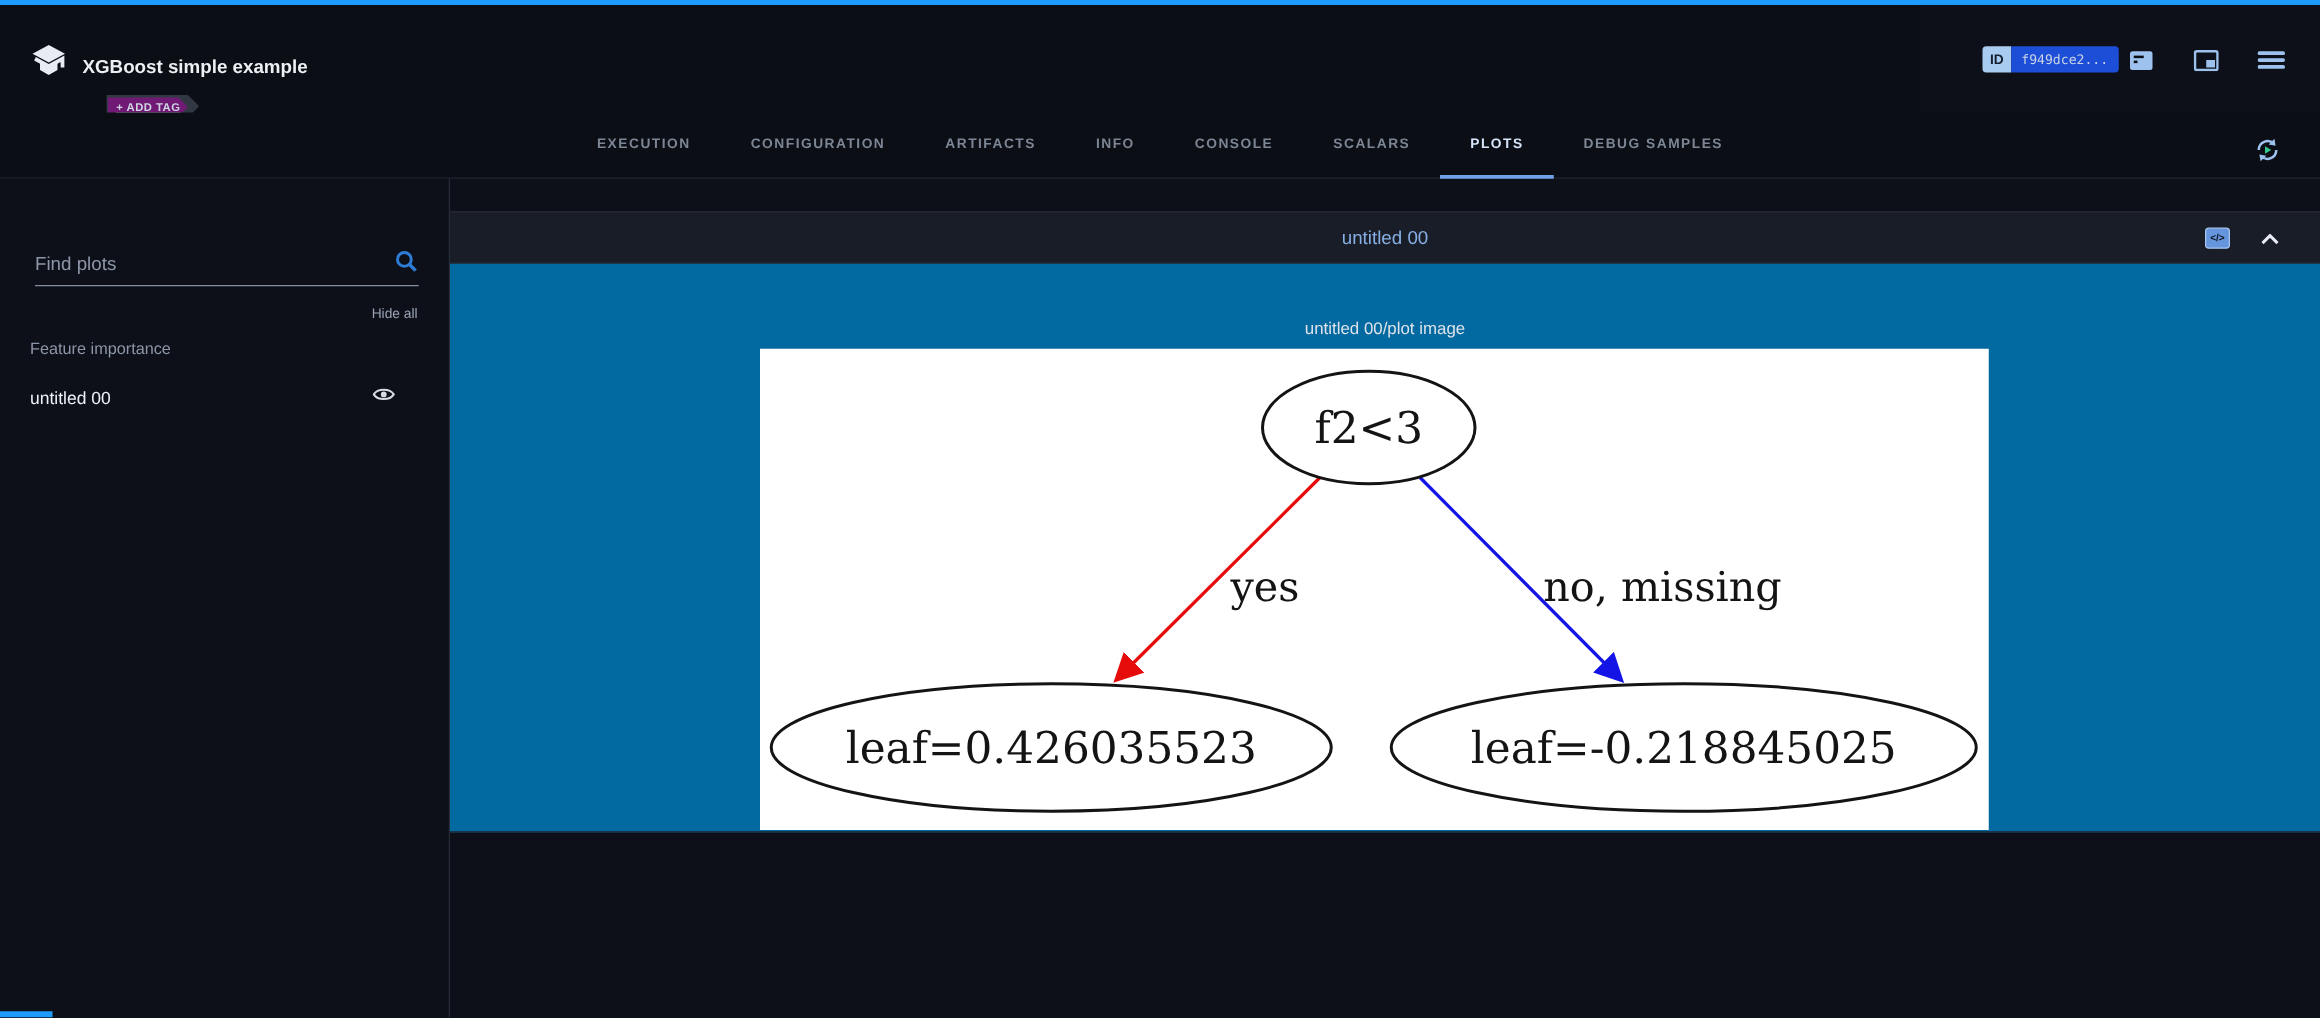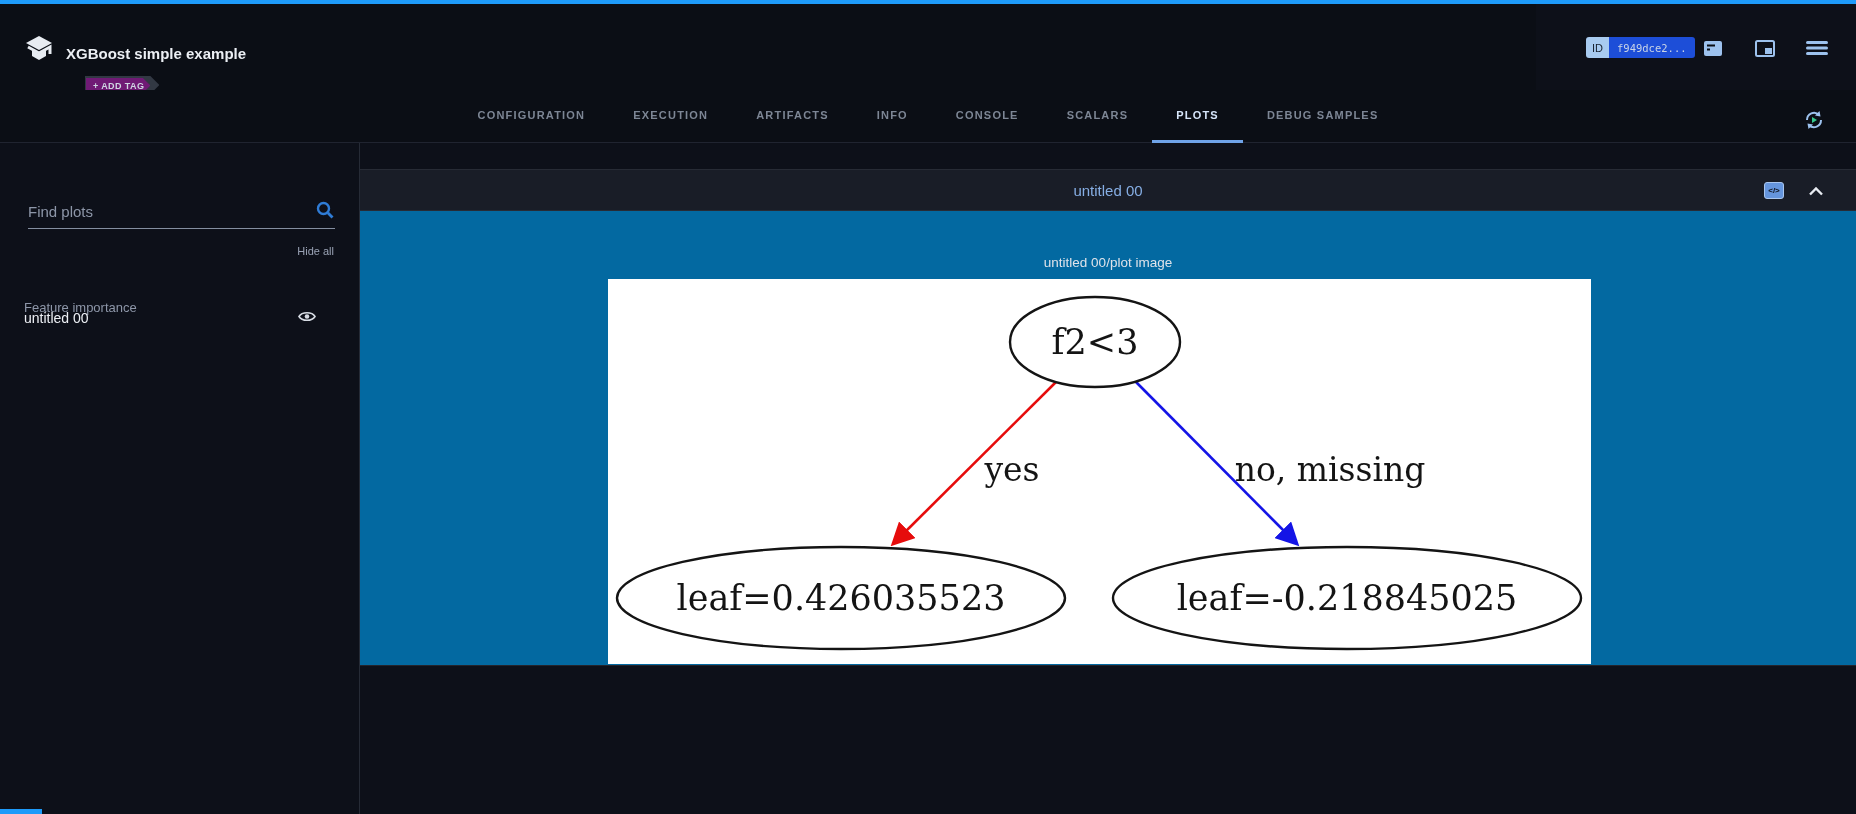--- a/index.html
+++ b/index.html
@@ -18,21 +18,21 @@
   .header { position:absolute; left:0; top:4px; width:1536px; height:86px; background:#0b0e15; }
   .logo { position:absolute; left:24px; top:30px; }
   .title { position:absolute; left:66px; top:41px; font-size:15px; font-weight:bold; color:#eceff4; }
   .addtag { position:absolute; left:85px; top:72px; height:18px; padding-right:9px;
     background:#59627280; clip-path:polygon(0 0,calc(100% - 9px) 0,100% 50%,calc(100% - 9px) 100%,0 100%);
     display:flex; align-items:center; }
   .addtag-inner { height:16px; margin:1px 0 0 1px; padding:0 6px 0 7px; background:#701a75;
     clip-path:polygon(0 0,calc(100% - 8px) 0,100% 50%,calc(100% - 8px) 100%,0 100%);
     display:flex; align-items:center; font-size:9px; font-weight:bold; letter-spacing:.4px; color:#cfd6e2;text-decoration:underline; }
   .id-chip { position:absolute; left:1586px; top:33px; height:21px; display:flex; font-size:11px; }
-  .id-chip .id-key { background:#a8cbf0; color:#16202e; font-weight:normal; border-radius:3px 0 0 3px;
+  .id-chip .id-key { background:#a8cbf0; color:#16202e; font-weight:bold; border-radius:3px 0 0 3px;
     display:flex; align-items:center; padding:0 6px; }
   .id-chip .id-val { background:#1d4ed8; color:#c9d4e6; border-radius:0 3px 3px 0;
     display:flex; align-items:center; padding:0 8px; font-family:"DejaVu Sans Mono", monospace; font-size:10.5px; }
   .hicon { position:absolute; top:33px; width:26px; height:22px; display:flex; align-items:center; justify-content:center; cursor:pointer; }
 
   
   .tabbar { position:absolute; left:0; top:90px; width:1856px; height:53px; background:#0b0e15;
     border-bottom:1px solid #202430; display:flex; justify-content:center; }
   .tab { height:53px; padding:0 24px; display:flex; align-items:center; cursor:pointer;
     font-size:11px; font-weight:bold; letter-spacing:1.2px; color:#7d8695; border-bottom:3px solid transparent; }
@@ -41,21 +41,21 @@
 
   
   .body { position:absolute; left:0; top:143px; width:1856px; height:671px; display:flex; }
   .sidebar { position:relative; width:360px; height:671px; border-right:1px solid #262b36; background:#0d1019; }
   .search-row { position:absolute; left:28px; top:52px; width:307px; height:34px;
     border-bottom:1px solid #848ea0; display:flex; align-items:center;gap:44px; }
   .search-input { flex:1; background:transparent; border:none; outline:none;
     font-size:15px; color:#dfe4ec; font-family:"Liberation Sans", sans-serif; }
   .search-input::placeholder { color:#8d96a8; }
   .hide-all { position:absolute; right:25px; top:102px; font-size:11px; color:#9aa3b5; cursor:pointer; }
-  .group-label { position:absolute; left:24px; top:128px; font-size:13px; color:#8d96a8;margin-top:29px; }
+  .group-label { position:absolute; left:24px; top:128px; font-size:13px; color:#8d96a8; }
   .plot-item { position:absolute; left:0; top:158px; width:360px; height:34px;
     display:flex; align-items:center; padding:0 44px 0 24px; cursor:pointer; }
   .plot-item-label { flex:1; font-size:14px; color:#eef1f6; }
 
   .main { position:relative; width:1496px; height:671px; }
   .panel-header { position:absolute; left:0; top:26px; width:1496px; height:42px; background:#191d27;
     border-top:1px solid #272b35; border-bottom:1px solid #272b35;
     display:flex; align-items:center; justify-content:center; }
   .panel-title { font-size:15px; color:#86aee4; }
   .code-chip { position:absolute; right:72px; top:12px; width:20px; height:17px; background:#6595dd;
@@ -114,22 +114,22 @@
     <span class="hicon" style="left:1804px;">
       <svg width="22" height="16" viewBox="0 0 22 16">
         <rect x="0" y="1" width="22" height="3" rx="1.5" fill="#9dc2ee"></rect>
         <rect x="0" y="6.5" width="22" height="3" rx="1.5" fill="#9dc2ee"></rect>
         <rect x="0" y="12" width="22" height="3" rx="1.5" fill="#9dc2ee"></rect>
       </svg>
     </span>
   </div>
 
   <div class="tabbar">
+    <div class="tab">EXECUTION</div>
     <div class="tab">CONFIGURATION</div>
-    <div class="tab">EXECUTION</div>
     <div class="tab">ARTIFACTS</div>
     <div class="tab">INFO</div>
     <div class="tab">CONSOLE</div>
     <div class="tab">SCALARS</div>
     <div class="tab active">PLOTS</div>
     <div class="tab">DEBUG SAMPLES</div>
   </div>
   <span class="refresh-btn">
     <svg width="24" height="24" viewBox="0 0 24 24">
       <path d="M5 12 a7 7 0 0 1 12-5" fill="none" stroke="#9dc2ee" stroke-width="2"></path>

